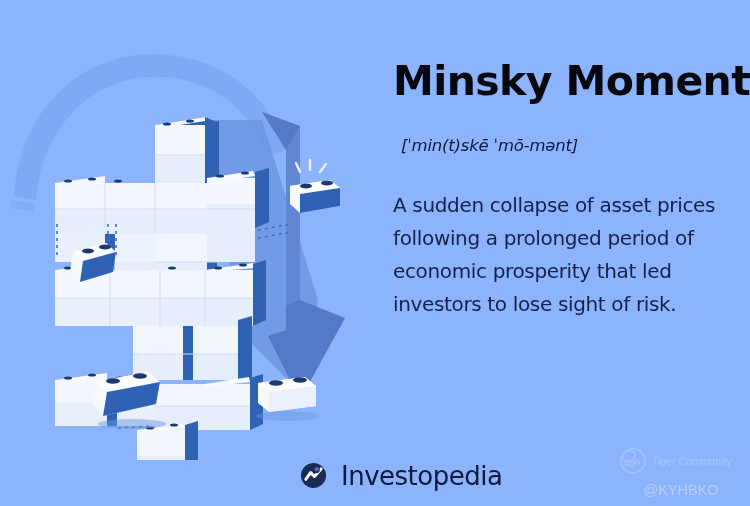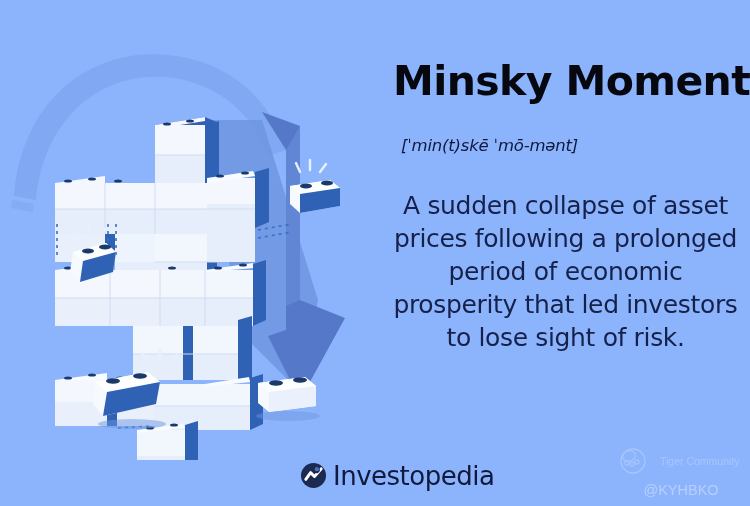--- a/index.html
+++ b/index.html
@@ -50,57 +50,56 @@
     font-family: "DejaVu Sans", sans-serif;
     font-size: 16.5px;
     font-style: italic;
     color: #11183c;
     margin: 8px;
     padding-top: 24px;
     letter-spacing: -0.2px;
   }
   #definition {
     font-family: "DejaVu Sans", sans-serif;
-    font-size: 25px;
+    font-size: 20px;
     line-height: 33px;
     color: #16214a;
     margin: 0;
     padding-top: 26px;
     letter-spacing: -0.35px;
-    text-align: center;
   }
 
   
   #logo {
     position: absolute;
     left: 300px;
     top: 462px;
     display: flex;
     align-items: center;
-    gap: 6px;
+    gap: 14px;
   }
   #logo-wordmark {
     font-family: "DejaVu Sans", sans-serif;
     font-size: 26px;
     color: #111a3d;
     letter-spacing: -0.5px;
     line-height: 1;
   }
 
   
   #watermark {
     position: absolute;
     left: 618px;
     top: 446px;
     width: 128px;
   }
   #wm-row {
     display: flex;
     align-items: center;
-    gap: 12px;
+    gap: 4px;
   }
   #wm-label {
     font-family: "Liberation Sans", sans-serif;
     font-size: 10.5px;
     color: #a8c6fb;
     white-space: nowrap;
   }
   #wm-handle {
     font-family: "Liberation Sans", sans-serif;
     font-size: 14.5px;

